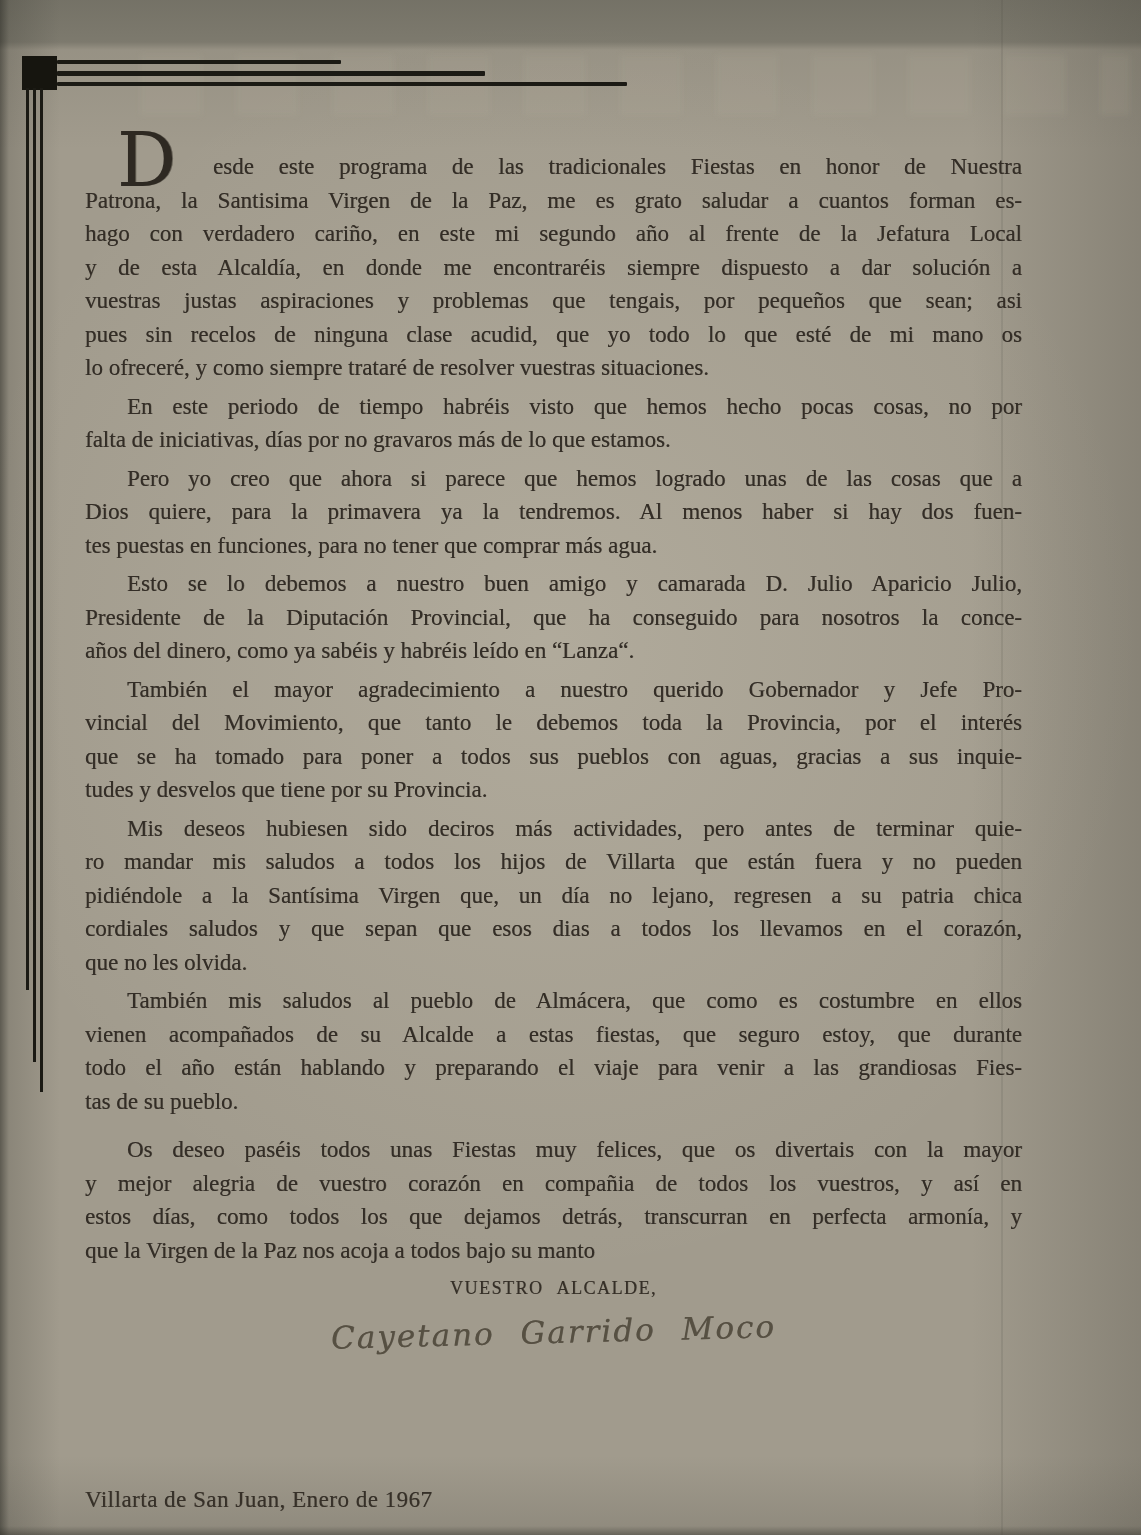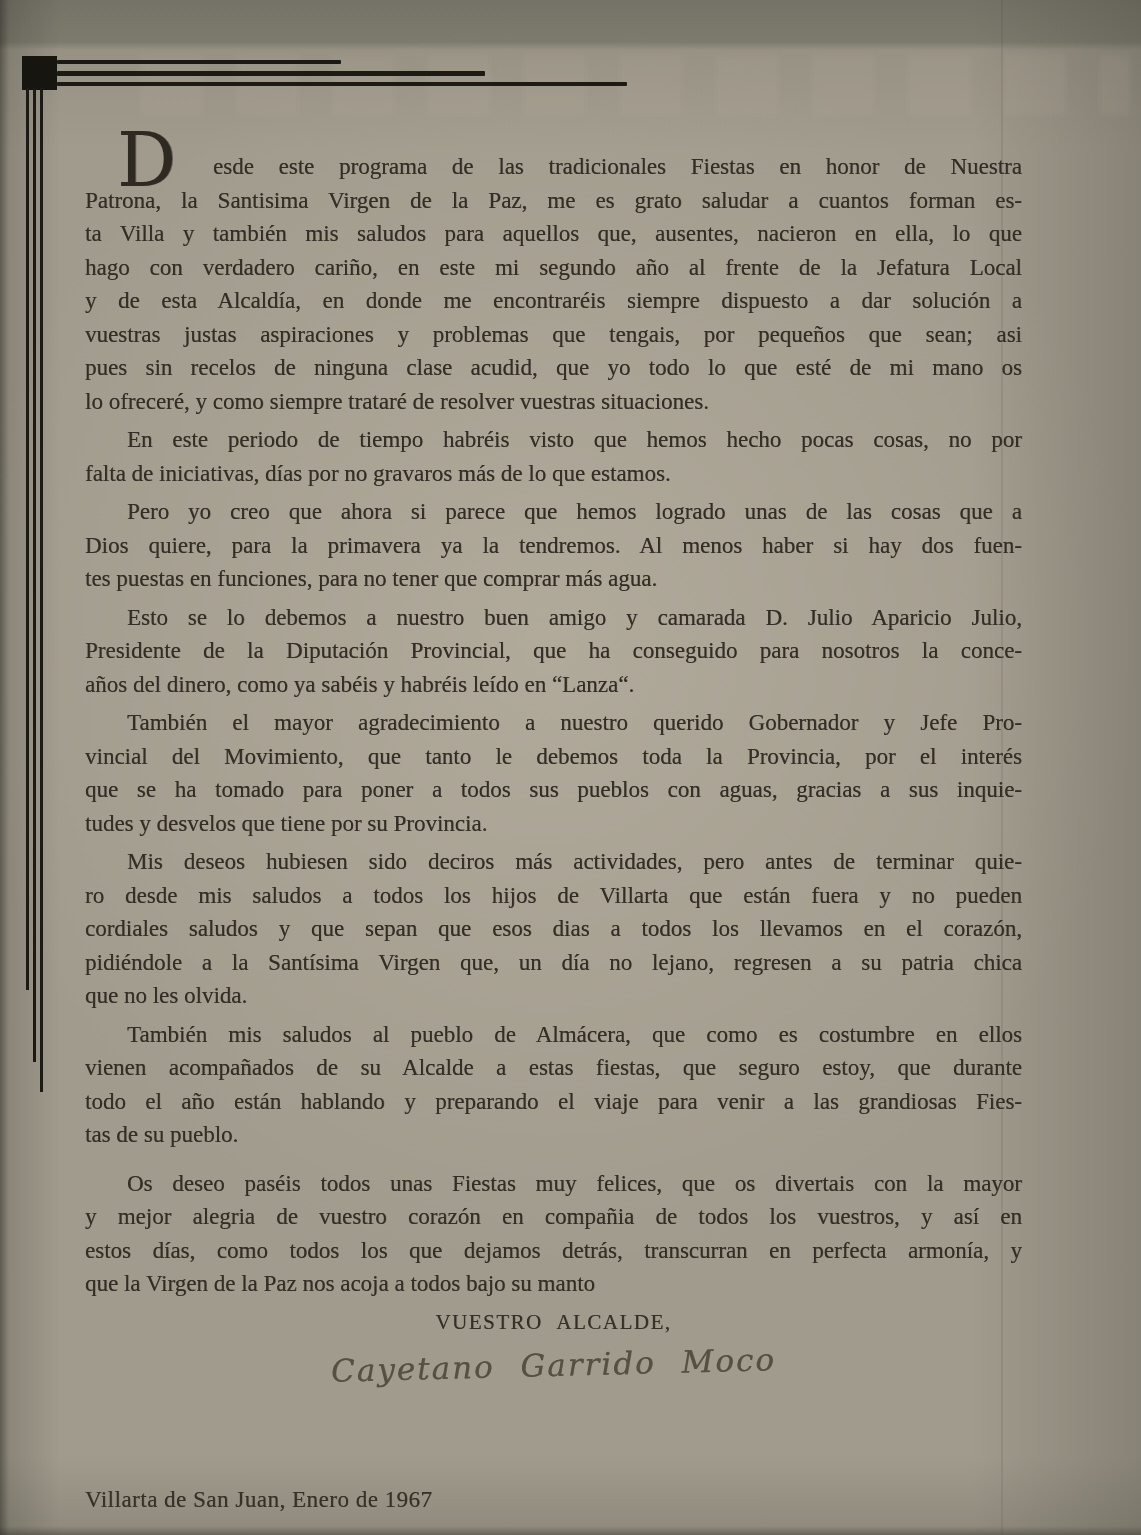--- a/index.html
+++ b/index.html
@@ -66,21 +66,21 @@
   .line.indent { padding-left: 42px; }
   .line.dropline { padding-left: 128px; position: relative; }
   .dropcap {
     position: absolute; left: 32px; top: -27px;
     font-size: 74px; line-height: 1; font-weight: normal;
     font-family: "DejaVu Serif", serif; color: #2e2922;
     text-shadow: 1px 0 0 rgba(46,41,34,0.5);
   }
   .closing {
     margin-top: 3px; text-align: center;
-    font-size: 21px; letter-spacing: 1.5px; word-spacing: 8px;
+    font-size: 18px; letter-spacing: 1.5px; word-spacing: 8px;
     color: #352f27;
   }
   .signature {
     margin-top: 10px; text-align: center;
     font-family: "DejaVu Serif", serif; font-style: italic;
     font-size: 31px; letter-spacing: 2px; word-spacing: 14px;
     color: #4a4336; opacity: 0.85;
     transform: rotate(-1.5deg);
   }
   .place-date {
@@ -108,21 +108,20 @@
   <div class="orn-h orn-h3"></div>
   <div class="orn-v orn-v1"></div>
   <div class="orn-v orn-v2"></div>
   <div class="orn-v orn-v3"></div>
 
   <div class="letter" id="letter-body">
 
   <div class="para">
         <div class="line dropline"><span class="dropcap">D</span>esde  este  programa de  las  tradicionales  Fiestas en  honor  de  Nuestra</div>
         <div class="line">Patrona, la Santisima Virgen de la Paz, me es grato saludar a cuantos forman es-</div>
-        <div class="line">ta Villa y también mis saludos para aquellos que, ausentes, nacieron en ella, lo que</div>
         <div class="line">hago con verdadero cariño, en este mi segundo año al frente de la Jefatura Local</div>
         <div class="line">y de esta Alcaldía, en donde me encontraréis siempre dispuesto a dar solución a</div>
         <div class="line">vuestras justas aspiraciones y problemas que tengais, por pequeños que sean; asi</div>
         <div class="line">pues sin recelos de ninguna clase acudid, que yo todo lo que esté de mi mano os</div>
         <div class="line last">lo ofreceré, y como siempre trataré de resolver vuestras situaciones.</div>
       </div>
       <div class="para">
         <div class="line indent">En este periodo de tiempo habréis visto que hemos hecho pocas cosas, no por</div>
         <div class="line last">falta de iniciativas, días por no gravaros más de lo que estamos.</div>
       </div>
@@ -137,23 +136,23 @@
         <div class="line last">años del dinero, como ya sabéis y habréis leído en “Lanza“.</div>
       </div>
       <div class="para">
         <div class="line indent">También el mayor agradecimiento a nuestro querido Gobernador y Jefe Pro-</div>
         <div class="line">vincial del Movimiento, que tanto le debemos toda la Provincia, por el interés</div>
         <div class="line">que se ha tomado para poner a todos sus pueblos con aguas, gracias a sus inquie-</div>
         <div class="line last">tudes y desvelos que tiene por su Provincia.</div>
       </div>
       <div class="para">
         <div class="line indent">Mis deseos hubiesen sido deciros más actividades, pero antes de terminar quie-</div>
-        <div class="line">ro desde mis saludos a todos los hijos de Villarta que están fuera y no pueden</div>
+        <div class="line">ro mandar mis saludos a todos los hijos de Villarta que están fuera y no pueden</div>
+        <div class="line">pidiéndole a la Santísima Virgen que, un día no lejano, regresen a su patria chica</div>
         <div class="line">cordiales saludos y que sepan que esos dias a todos los llevamos en el corazón,</div>
-        <div class="line">pidiéndole a la Santísima Virgen que, un día no lejano, regresen a su patria chica</div>
         <div class="line last">que no les olvida.</div>
       </div>
       <div class="para">
         <div class="line indent">También mis saludos al pueblo de Almácera, que como es costumbre en ellos</div>
         <div class="line">vienen acompañados de su Alcalde a estas fiestas, que seguro estoy, que durante</div>
         <div class="line">todo el año están hablando y preparando el viaje para venir a las grandiosas Fies-</div>
         <div class="line last">tas de su pueblo.</div>
       </div>
       <div class="para extra-top">
         <div class="line indent">Os deseo paséis todos unas Fiestas muy felices, que os divertais con la mayor</div>

